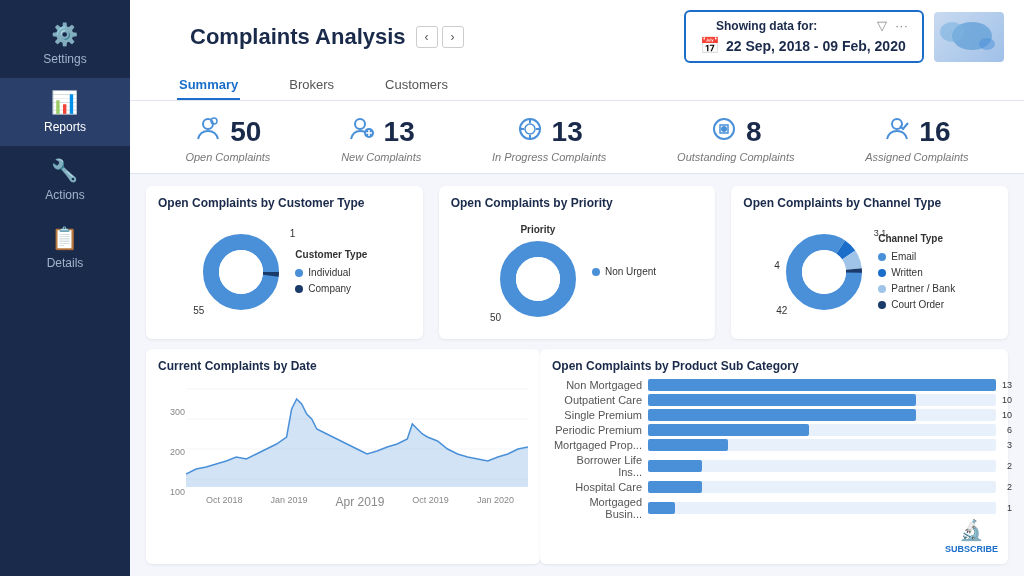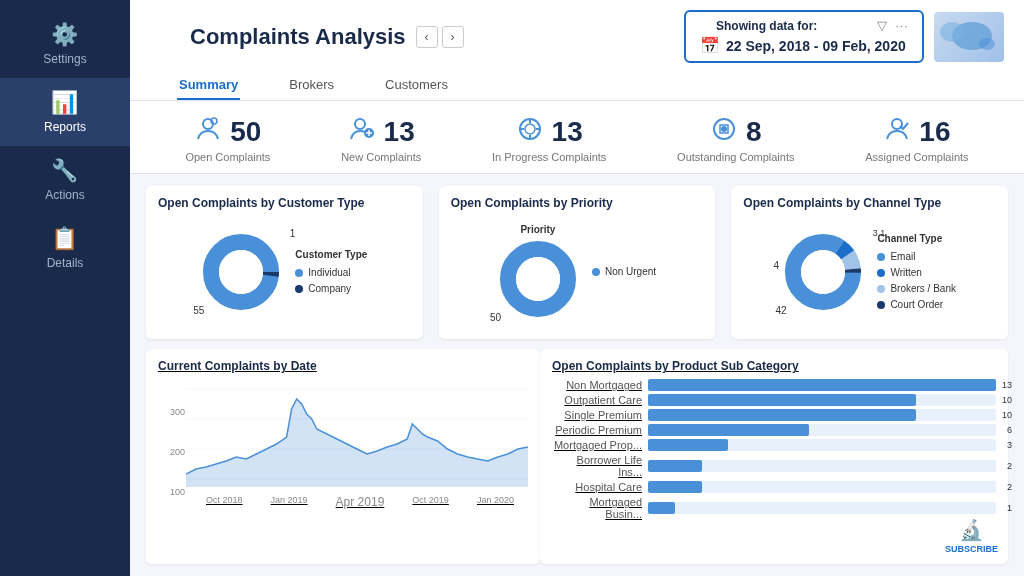--- a/index.html
+++ b/index.html
@@ -171,20 +171,21 @@
     .kpi-icon { font-size: 24px; color: #4a90d9; }
     .kpi-number {
       font-size: 28px;
       font-weight: 700;
       color: #1a2a4a;
     }
     .kpi-label {
       font-size: 11px;
       color: #777;
       text-align: center;
+      font-style: italic;
     }
 
     
     .charts-area {
       flex: 1;
       overflow: hidden;
       padding: 12px 16px;
       display: flex;
       flex-direction: column;
       gap: 10px;
@@ -249,21 +250,20 @@
       height: 8px;
       border-radius: 50%;
       flex-shrink: 0;
     }
 
     
     .charts-bottom {
       display: flex;
       gap: 0;
       flex: 1.4;
-      text-decoration: underline;
     }
     .chart-card-line {
       flex: 1;
       background: #fff;
       border-radius: 6px;
       padding: 10px 12px;
       box-shadow: 0 1px 3px rgba(0,0,0,0.07);
     }
     .chart-card-bar {
       flex: 1.2;
@@ -559,21 +559,21 @@
             <div class="legend-item">
               <div class="legend-dot" style="background:#4a90d9;"></div>
               <span>Email</span>
             </div>
             <div class="legend-item">
               <div class="legend-dot" style="background:#1a6ec9;"></div>
               <span>Written</span>
             </div>
             <div class="legend-item">
               <div class="legend-dot" style="background:#a0c4e8;"></div>
-              <span>Brokers / Bank</span>
+              <span>Partner / Bank</span>
             </div>
             <div class="legend-item">
               <div class="legend-dot" style="background:#1a3a6a;"></div>
               <span>Court Order</span>
             </div>
           </div>
         </div>
       </div>
     </div>
 

